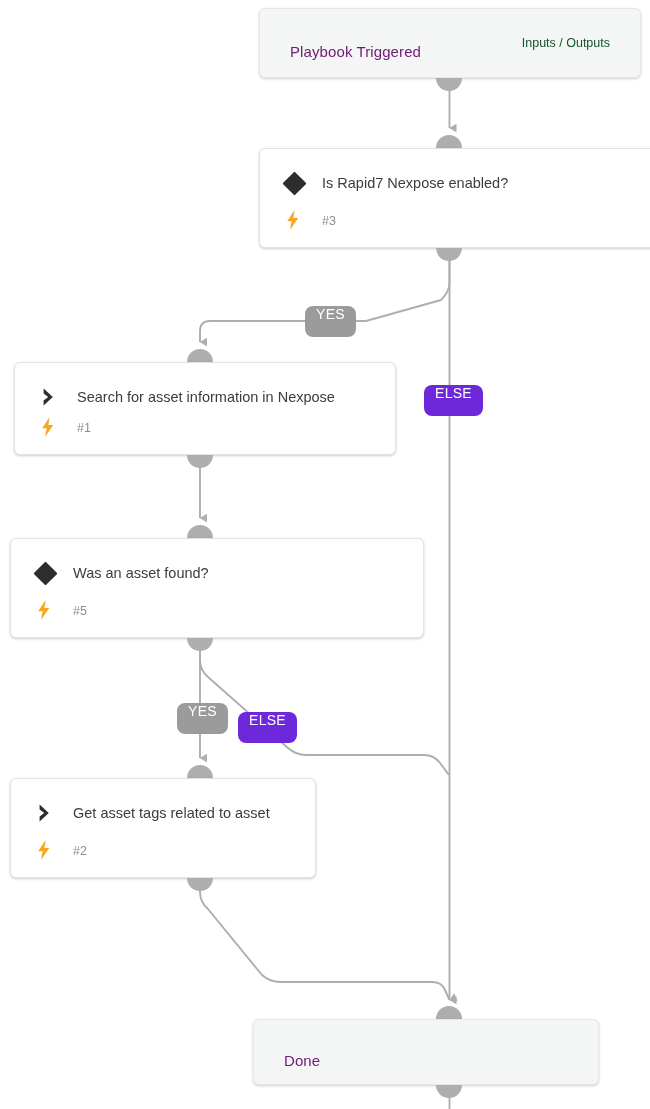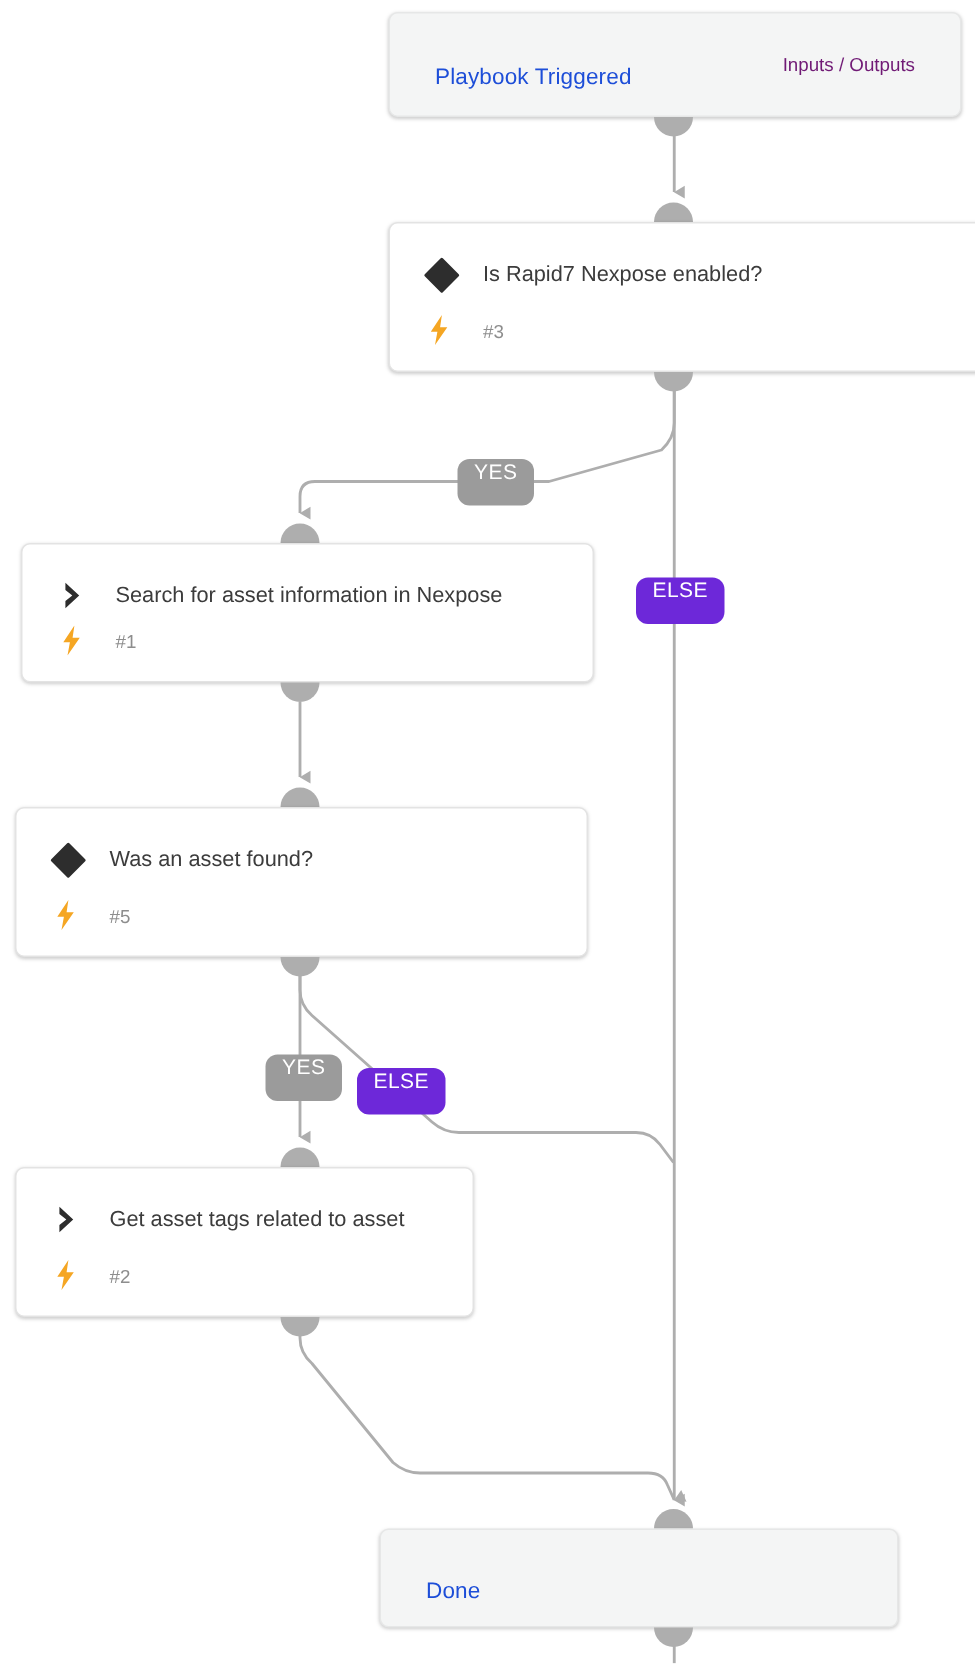--- a/index.html
+++ b/index.html
@@ -48,27 +48,27 @@
   .term-row {
     display: flex;
     align-items: center;
     justify-content: space-between;
     height: 100%;
     padding: 0 30px 0 30px;
     box-sizing: border-box;
   }
   .term-title {
     font-size: 15px;
-    color: #1d4ed8;
+    color: #701a75;
     letter-spacing: 0.1px;
     margin-top: 16px;
   }
   .term-meta {
     font-size: 12.5px;
-    color: #701a75;
+    color: #14532d;
   }
 
   
   .step-inner {
     position: relative;
     height: 100%;
     box-sizing: border-box;
   }
   .step-icon {
     position: absolute;
@@ -233,21 +233,21 @@
         <svg class="bolt" width="16" height="20" viewBox="0 0 16 20" aria-hidden="true">
           <path d="M9.6,0 L2.2,11.2 L6.6,11.2 L5.0,20 L13.2,8.1 L8.4,8.1 L9.6,0 Z" fill="#f5a623"></path>
         </svg>
       </span>
       <span class="step-num">#1</span>
     </div>
   </div>
   <div class="port out" style="left:187px; top:455px;"></div>
 
   <div class="port in" style="left:187px; top:525px;"></div>
-  <div class="node" style="left:10px; top:538px; width:382px; height:100px;">
+  <div class="node" style="left:10px; top:538px; width:414px; height:100px;">
     <div class="step-inner">
       <span class="step-icon">
         <span class="diamond"></span>
       </span>
       <span class="step-label">Was an asset found?</span>
       <span class="step-bolt">
         <svg class="bolt" width="16" height="20" viewBox="0 0 16 20" aria-hidden="true">
           <path d="M9.6,0 L2.2,11.2 L6.6,11.2 L5.0,20 L13.2,8.1 L8.4,8.1 L9.6,0 Z" fill="#f5a623"></path>
         </svg>
       </span>

